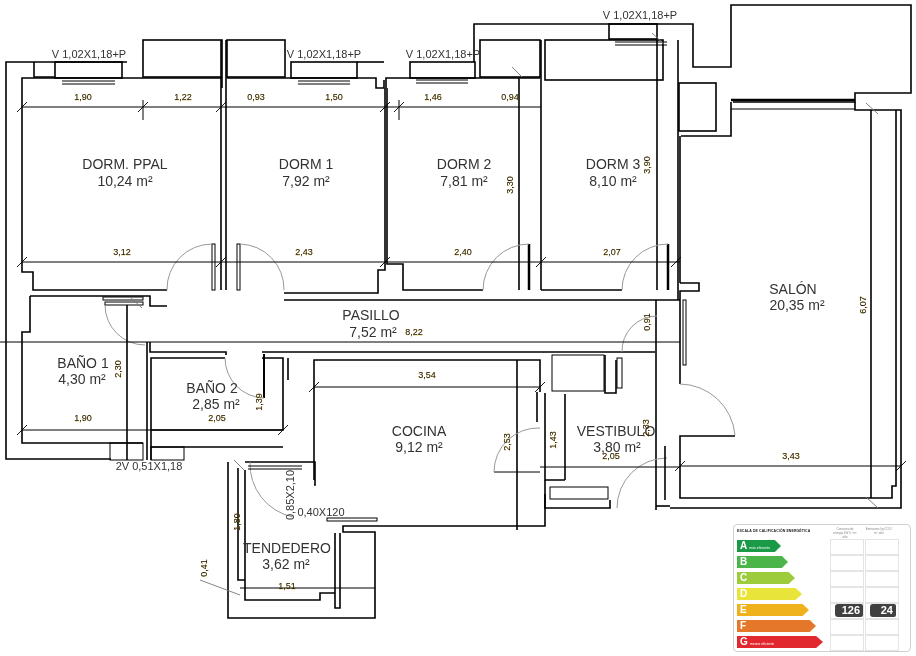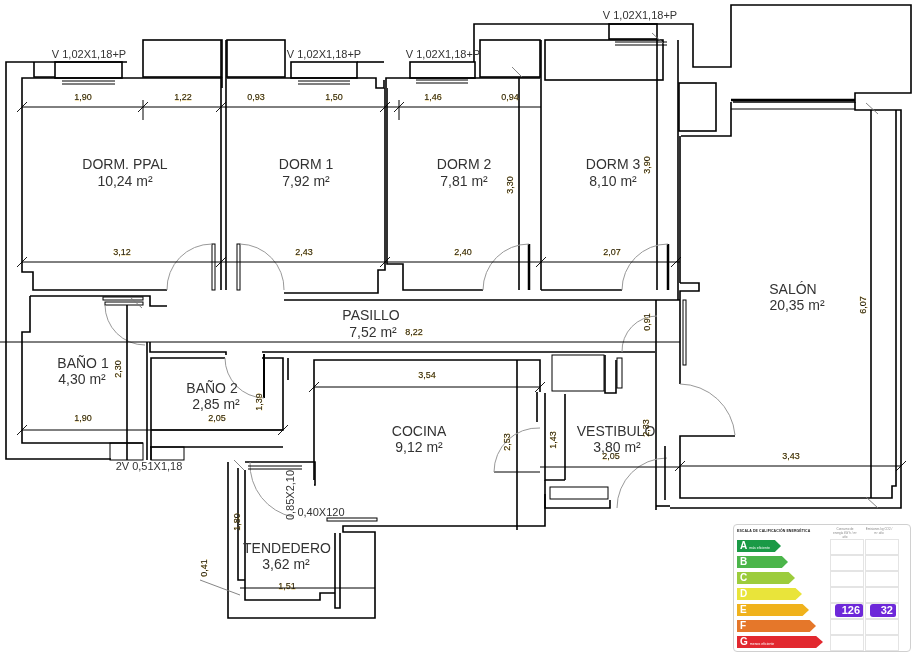--- a/index.html
+++ b/index.html
@@ -15,21 +15,21 @@
   .room-area { font-size:14px; fill:#333; text-anchor:middle; }
   .dimtxt { font-size:9px; fill:#1a1a1a; text-anchor:middle; stroke:#e0a800; stroke-width:0.25; paint-order:stroke; }
   .wintxt { font-size:11px; fill:#333; text-anchor:middle; }
   .cert-box { position:absolute; left:733px; top:524px; width:176px; height:126px; border:1px solid #d0d0d0; border-radius:4px; background:#fff; }
   .cert-title { position:absolute; left:3px; top:4px; font-size:3.5px; font-weight:bold; color:#222; letter-spacing:0.1px; }
   .cert-col-h { position:absolute; top:2px; font-size:3px; color:#888; text-align:center; width:28px; }
   .cert-row { position:absolute; left:3px; height:12px; }
   .cert-arrow { position:absolute; left:0; top:0; height:12px; color:#fff; font-weight:bold; font-size:10px; line-height:12px; padding-left:3px; box-sizing:border-box; }
   .cert-arrow .sub { font-size:3.5px; font-weight:normal; margin-left:2px; }
   .cert-cell { position:absolute; border:1px solid #e4e4e4; background:#fff; }
-  .cert-val { position:absolute; height:13px; background:#6d28d9; color:#fff; font-weight:bold; font-size:11px; line-height:13px; text-align:right; padding-right:3px; box-sizing:border-box; border-radius:3px 2px 2px 3px; }
+  .cert-val { position:absolute; height:13px; background:#404040; color:#fff; font-weight:bold; font-size:11px; line-height:13px; text-align:right; padding-right:3px; box-sizing:border-box; border-radius:3px 2px 2px 3px; }
 </style>
 </head>
 <body>
 
 <svg width="916" height="656" viewBox="0 0 916 656">
 
   <g>
 
     <polyline class="wall" points="127,62 6,62 6,459 111,459"></polyline>
     <polyline class="wall" points="34,62 34,77 55,77"></polyline>
@@ -333,14 +333,14 @@
   <div class="cert-row" style="top:95px">
     <div class="cert-arrow" style="width:79px;background:#e5772a;clip-path:polygon(0 0,92% 0,100% 50%,92% 100%,0 100%)"><span>F</span></div>
   </div>
   <div class="cert-row" style="top:111px">
     <div class="cert-arrow" style="width:86px;background:#e2282f;clip-path:polygon(0 0,92% 0,100% 50%,92% 100%,0 100%)">
       <span>G</span><span class="sub">menos eficiente</span>
     </div>
   </div>
 
   <div class="cert-val" style="left:101px;top:79px;width:28px">126</div>
-  <div class="cert-val" style="left:136px;top:79px;width:26px">32</div>
+  <div class="cert-val" style="left:136px;top:79px;width:26px">24</div>
 </div>
 
 </body></html>

